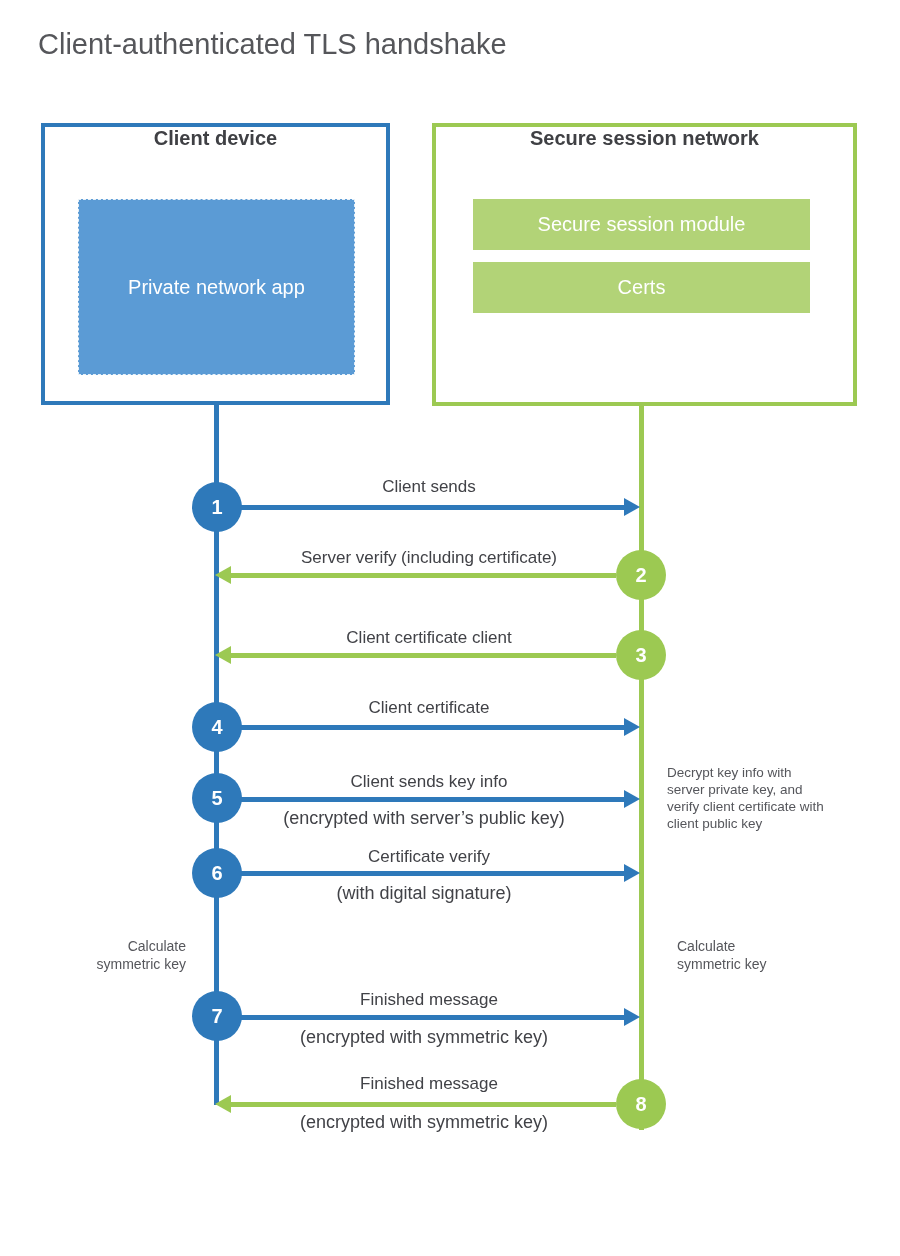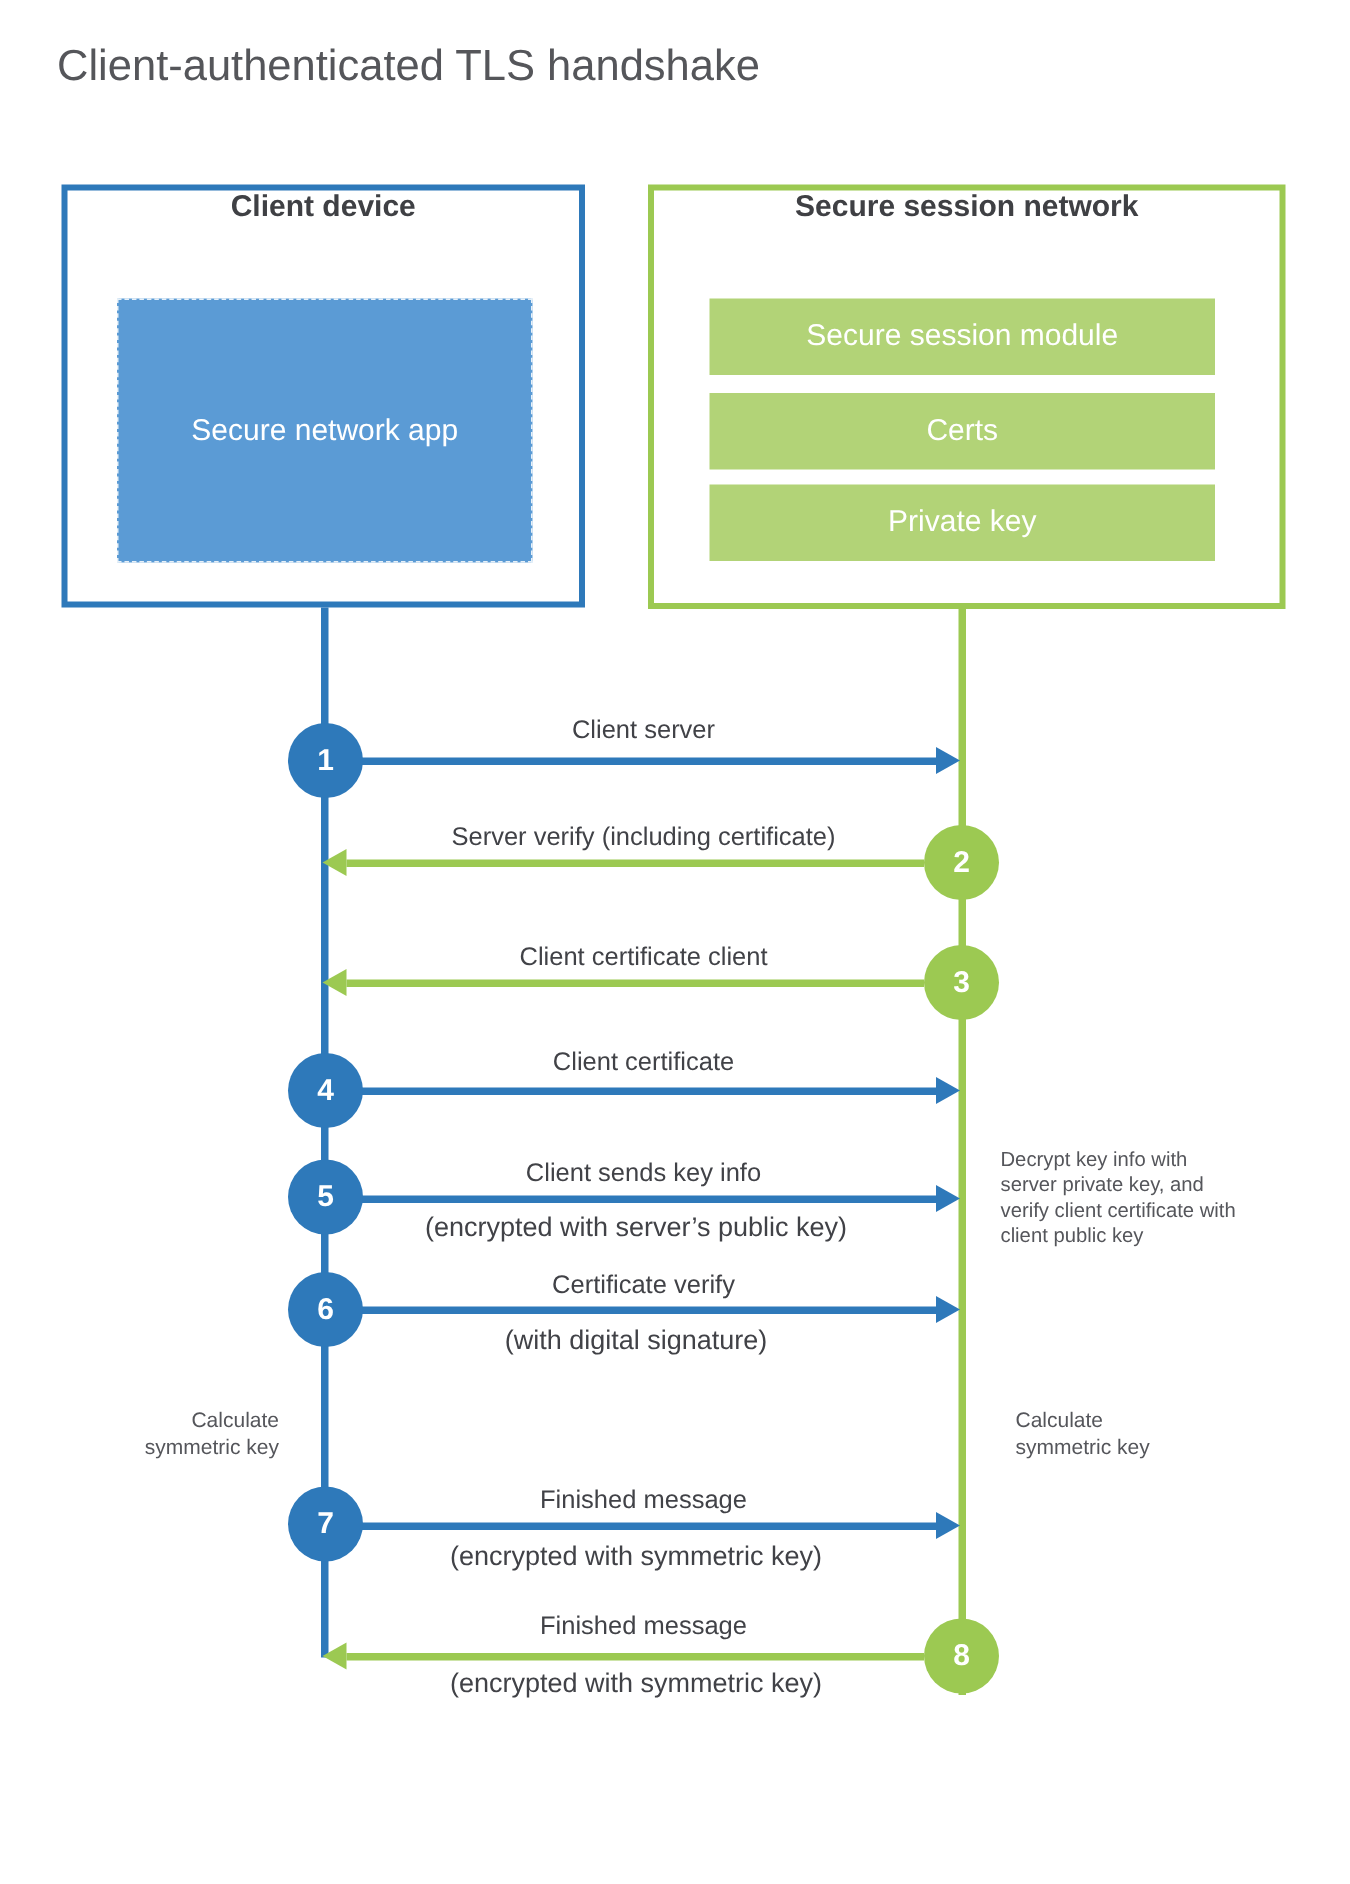--- a/index.html
+++ b/index.html
@@ -66,34 +66,33 @@
 <body>
 
 <div class="canvas">
 
   <h1 class="title">Client-authenticated TLS handshake</h1>
 
   <div class="actor-box client-box">
     <div class="box-title">Client device</div>
   </div>
   <div class="client-app">
-    <span>Secure network app</span>
+    <span>Private network app</span>
   </div>
 
   <div class="actor-box server-box">
     <div class="box-title">Secure session network</div>
   </div>
   <div class="server-bar" style="top:199px">Secure session module</div>
   <div class="server-bar" style="top:262px">Certs</div>
-  <div class="server-bar" style="top:323px">Private key</div>
 
   <div class="lifeline blue"></div>
   <div class="lifeline green"></div>
 
-  <div class="msg-label" style="top:475px">Client server</div>
+  <div class="msg-label" style="top:475px">Client sends</div>
   <div class="arrow-line blue" style="top:505px"></div>
   <div class="arrow-head right" style="top:498px"></div>
   <div class="circle blue" style="top:482px">
       <span>1</span>
     </div>
 
   <div class="msg-label" style="top:546px">Server verify (including certificate)</div>
   <div class="arrow-line green" style="top:573px"></div>
   <div class="arrow-head left" style="top:566px"></div>
   <div class="circle green" style="top:550px">

